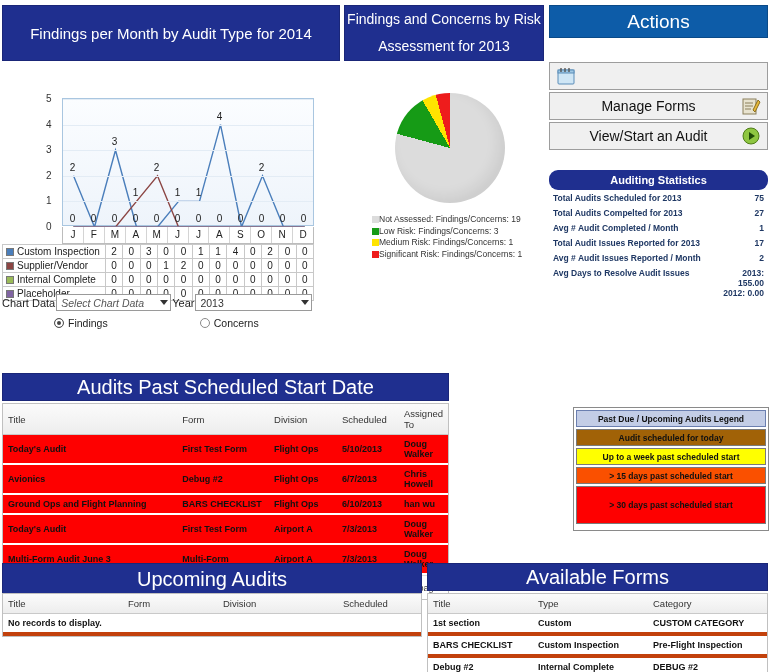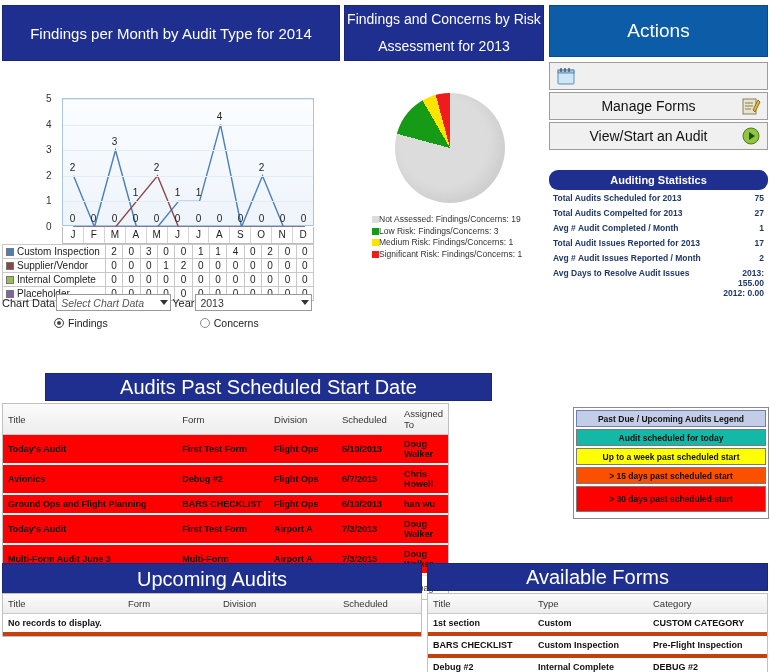--- a/index.html
+++ b/index.html
@@ -37,21 +37,21 @@
     color: #ffffff;
     text-align: center;
     font-size: 11px;
     font-weight: bold;
     display: flex; align-items: center; justify-content: center; border-radius: 9px;
   }
 
   
   #panel-findings-chart { position: absolute; left: 2px; top: 5px; width: 338px; height: 56px; }
   #panel-risk-chart     { position: absolute; left: 344px; top: 5px; width: 200px; height: 56px; }
-  #panel-actions        { position: absolute; left: 549px; top: 5px; width: 219px; height: 52px; }
+  #panel-actions        { position: absolute; left: 549px; top: 5px; width: 219px; height: 33px; }
   .hdr-two-line { flex-direction: column; line-height: 1.9; font-size: 14px; }
 
   
   #line-chart-wrap { position: absolute; left: 0px; top: 90px; width: 344px; height: 195px; }
   .chart-canvas { position: relative; width: 344px; height: 195px; }
   .plot {
     position: absolute; left: 62px; top: 8px; width: 252px; height: 128px;
     background: linear-gradient(#fbfdff, #eef4fb);
     border: 1px solid #a9c6e0;
     border-right: 1px solid #a9c6e0;
@@ -132,21 +132,21 @@
   #stats-panel { position: absolute; left: 549px; top: 170px; width: 219px; }
   #stats-panel .hdr-small { height: 20px; }
   .stat-row {
     display: flex; font-size: 8.5px; font-weight: bold; color: #1f3864;
     padding: 3px 4px 2px 4px; align-items: baseline;
   }
   .stat-row .label { flex: 1; }
   .stat-row .value { text-align: right; white-space: pre-line; }
 
   
-  #panel-pastdue-hdr { position: absolute; left: 2px; top: 373px; width: 447px; height: 28px; font-size: 20px; margin-left: 43px; }
+  #panel-pastdue-hdr { position: absolute; left: 2px; top: 373px; width: 447px; height: 28px; font-size: 20px; }
   #pastdue-table { position: absolute; left: 2px; top: 403px; width: 447px; font-size: 9px; border: 1px solid #c0c0c0; background: #fff; }
   #pastdue-table table { width: 100%; border-collapse: collapse; }
   #pastdue-table thead td {
     background: linear-gradient(#fbfbfb, #ededed); color: #333;
     font-size: 9.5px; padding: 4px 5px; border-bottom: 1px solid #c9c9c9;
   }
   #pastdue-table tbody td {
     background: #fe0000; color: #111; font-size: 9px; font-weight: bold;
     padding: 4px 5px; border-bottom: 2px solid #ffffff;
   }
@@ -166,21 +166,21 @@
   }
   .pinfo { margin-left: auto; font-size: 9px; color: #333; }
 
   
   #legend-box { position: absolute; left: 573px; top: 407px; width: 196px; border: 1px solid #8a8a8a; background: #fff; padding: 2px; }
   .lg-row {
     height: 17px; margin-bottom: 2px; border: 1px solid #7a7a7a;
     font-size: 8.5px; font-weight: bold; color: #111;
     display: flex; align-items: center; justify-content: center;
   }
-  .lg-row.last { height: 26px; margin-bottom: 4px; }
+  .lg-row.last { height: 38px; margin-bottom: 4px; }
 
   
   #panel-upcoming-hdr { position: absolute; left: 2px; top: 563px; width: 420px; height: 32px; font-size: 20px; }
   #upcoming-table { position: absolute; left: 2px; top: 593px; width: 420px; border: 1px solid #c0c0c0; background: #fff; }
   #panel-forms-hdr { position: absolute; left: 427px; top: 563px; width: 341px; height: 28px; font-size: 20px; }
   #forms-table { position: absolute; left: 427px; top: 593px; width: 341px; border: 1px solid #c0c0c0; background: #fff; }
   .grid { width: 100%; border-collapse: collapse; }
   .grid thead td {
     background: linear-gradient(#fbfbfb, #ededed); color: #333;
     font-size: 9.5px; padding: 4px 5px; border-bottom: 1px solid #c9c9c9;
@@ -516,21 +516,21 @@
       </div>
       <span class="pinfo">32 items in 7 pages</span>
     </div>
   </div>
 
   <div id="legend-box">
     <div class="lg-row" style="background:#c3cde6;border-color:#6b7fb0">
       <span>Past Due / Upcoming Audits Legend</span>
     </div>
     <div id="legend-rows">
-        <div class="lg-row" style="background: #14b8a6; text-align: right;">
+        <div class="lg-row" style="background: #a16207; text-align: right;">
           <span>Audit scheduled for today</span>
         </div>
         <div class="lg-row" style="background: rgb(255, 255, 0);">
           <span>Up to a week past scheduled start</span>
         </div>
         <div class="lg-row" style="background: rgb(250, 80, 0);">
           <span>&gt; 15 days past scheduled start</span>
         </div>
         <div class="lg-row last" style="background: rgb(254, 0, 0);">
           <span>&gt; 30 days past scheduled start</span>

